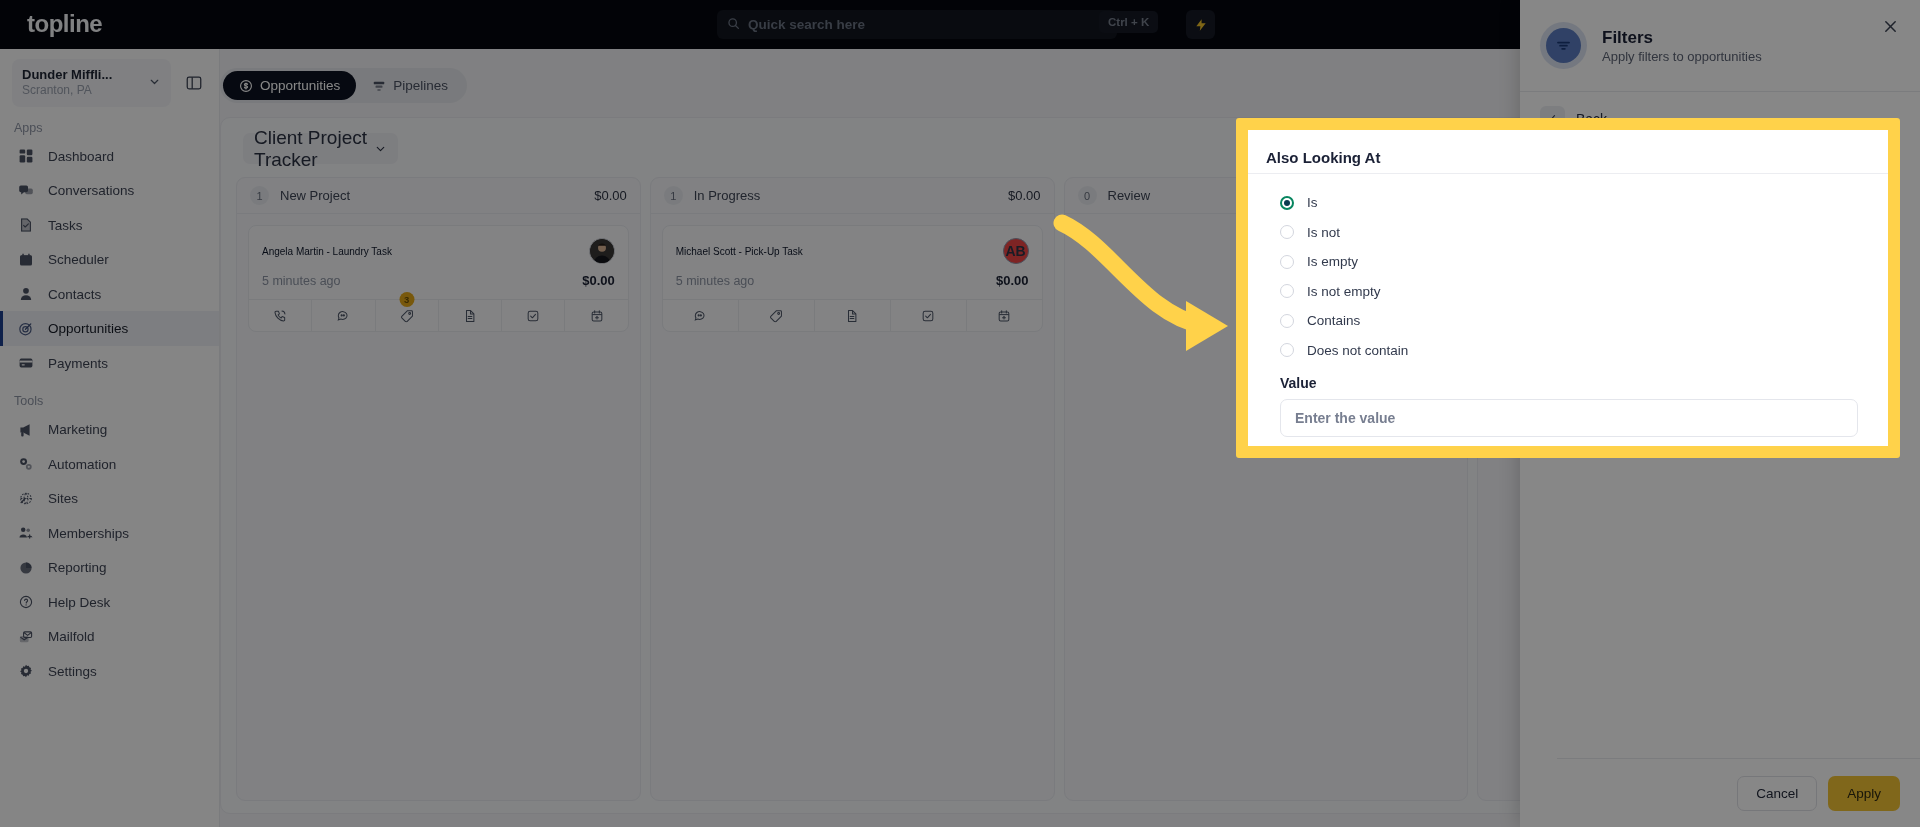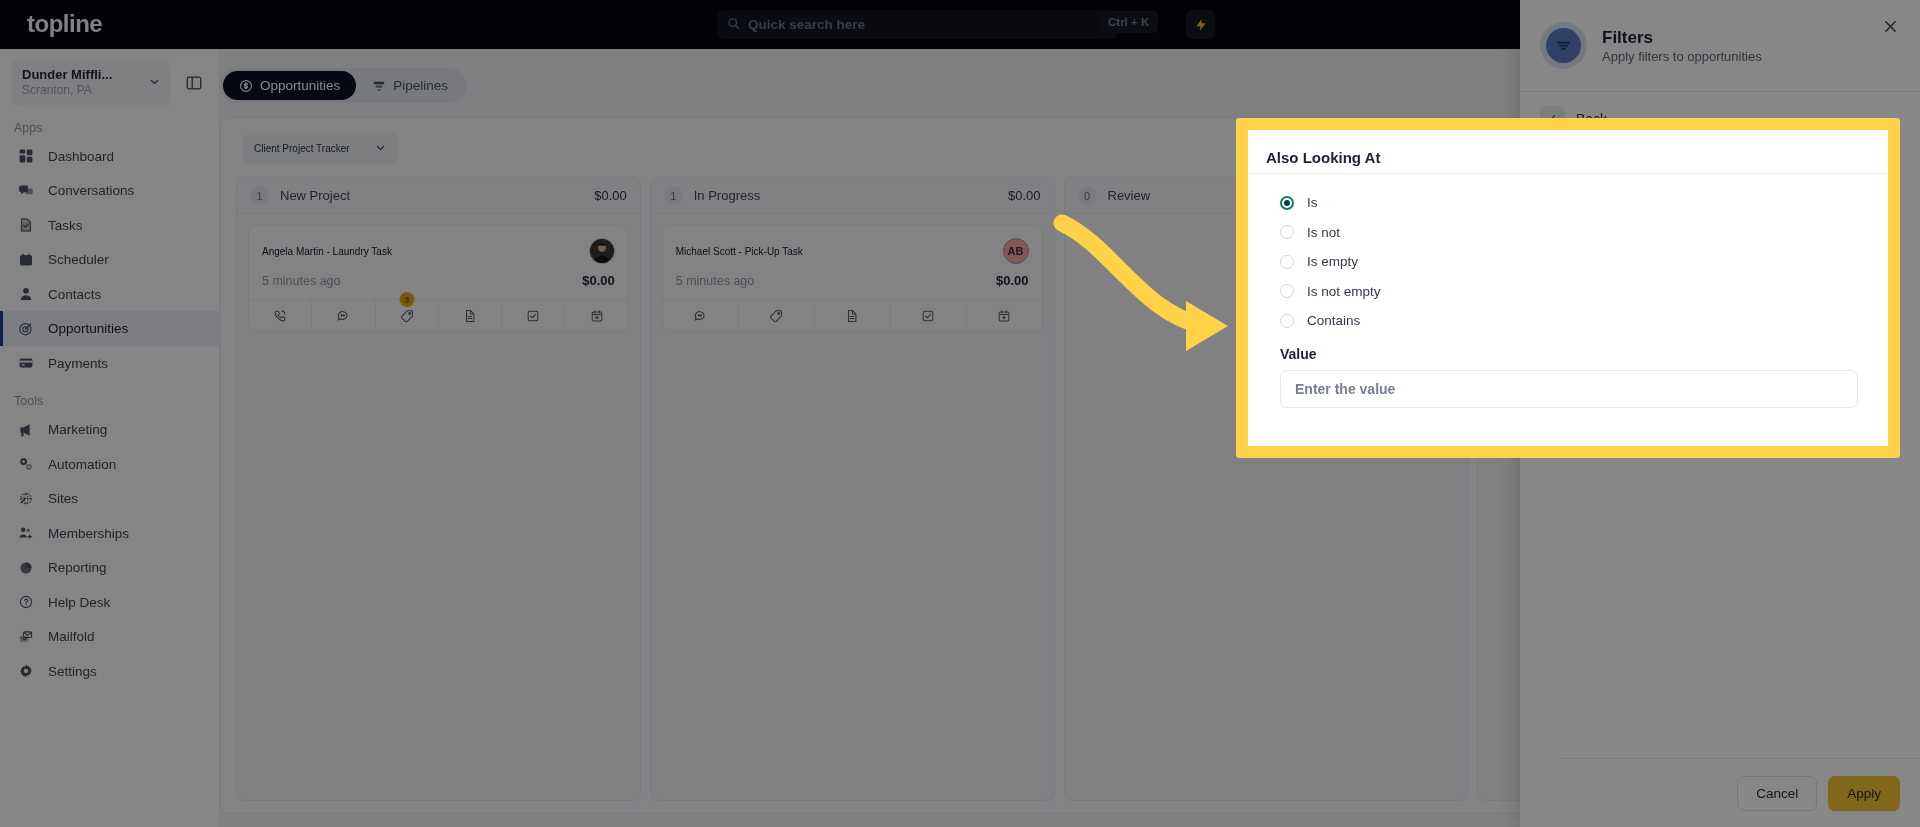--- a/index.html
+++ b/index.html
@@ -95,21 +95,21 @@
   .seg svg { width: 14px; height: 14px; }
 
   .board-panel {
     position: absolute; left: 0px; top: 68px; right: 22px; bottom: 13px;
     background: #f6f7f9; border-radius: 10px; border: 1px solid #e8e9ee;
   }
   .pipeline-select {
     position: absolute; left: 22px; top: 15px; width: 155px; height: 31px;
     background: #eceef2; border-radius: 7px;
     display: flex; align-items: center; justify-content: space-between;
-    padding: 0 11px; font-size: 10px; color: #2b3142;
+    padding: 0 11px; font-size: 19px; color: #2b3142;
   }
   .search-opp {
     position: absolute; right: 22px; top: 15px; width: 330px; height: 31px;
     background: #eceef2; border-radius: 7px;
     display: flex; align-items: center; gap: 8px; padding: 0 11px;
     font-size: 13px; color: #767d8c;
   }
   .columns {
     position: absolute; left: 15px; right: 15px; top: 59px; bottom: 12px;
     display: flex; gap: 9px;
@@ -136,21 +136,21 @@
   }
   .card-top { padding: 12px 13px 11px; }
   .card-title-row { display: flex; align-items: center; justify-content: space-between; gap: 8px; }
   .card-title { font-size: 10px; font-weight: 400; color: #0f172a; }
   .avatar {
     width: 26px; height: 26px; border-radius: 50%; flex: 0 0 26px;
     background: #3c3a3c; border: 1px solid #d6d9e0;
     display: flex; align-items: center; justify-content: center;
     overflow: hidden;
   }
-  .avatar.initials { background: #fca5a5; color: #2f3647; font-size: 11px; font-weight: 600; border-color: #8d96ab; }
+  .avatar.initials { background: #ef4444; color: #2f3647; font-size: 14px; font-weight: 600; border-color: #8d96ab; }
   .card-meta { display: flex; align-items: center; justify-content: space-between; margin-top: 9px; }
   .card-time { font-size: 12.5px; color: #8c93a2; }
   .card-amt { font-size: 13px; font-weight: 700; color: #1b2133; }
   .card-actions {
     display: flex; border-top: 1px solid #e6e8ed;
   }
   .act {
     flex: 1; height: 31px; display: flex; align-items: center; justify-content: center;
     border-right: 1px solid #e6e8ed; color: #4d5566; position: relative;
   }
@@ -735,20 +735,24 @@
           <span class="radio-label">Is empty</span>
         </div>
         <div class="radio-row">
           <span class="radio"></span>
           <span class="radio-label">Is not empty</span>
         </div>
         <div class="radio-row">
           <span class="radio"></span>
           <span class="radio-label">Contains</span>
         </div>
+        <div class="radio-row">
+          <span class="radio"></span>
+          <span class="radio-label">Does not contain</span>
+        </div>
 
         <div class="value-label">Value</div>
         <div class="value-input">
           <span>Enter the value</span>
         </div>
       </div>
     </div>
   </div>
 
 </div>

